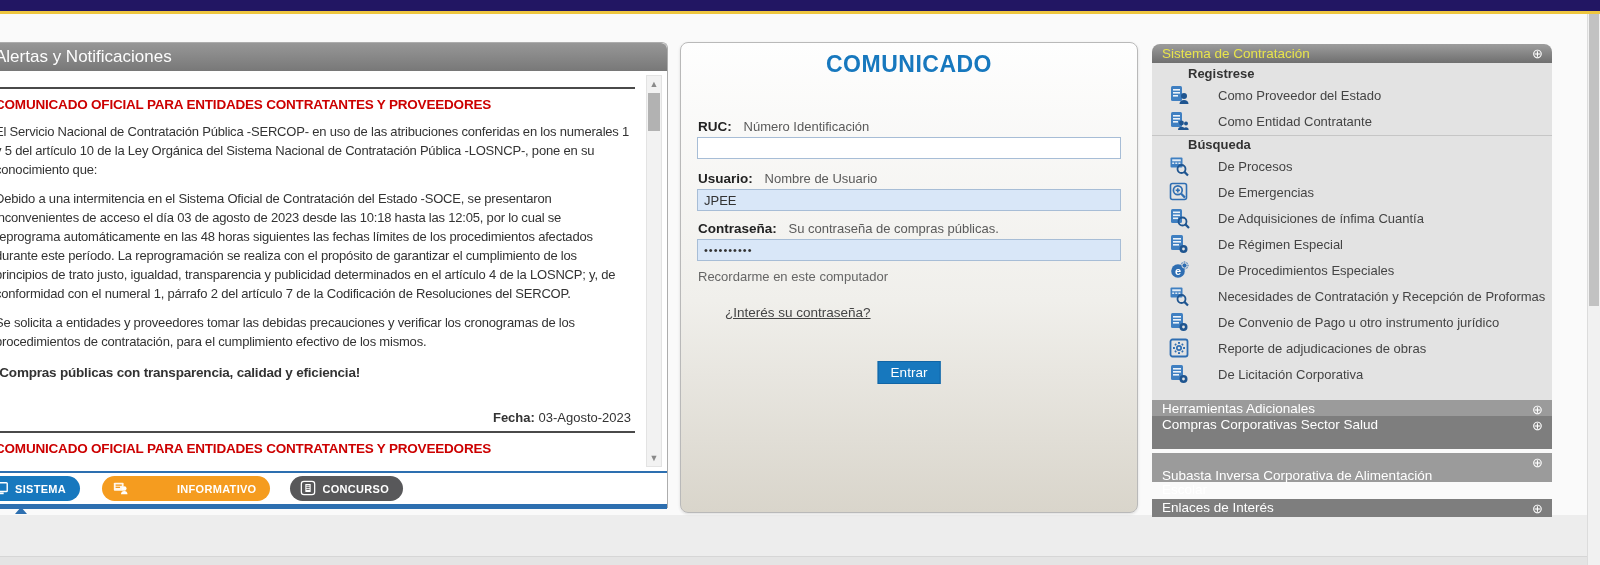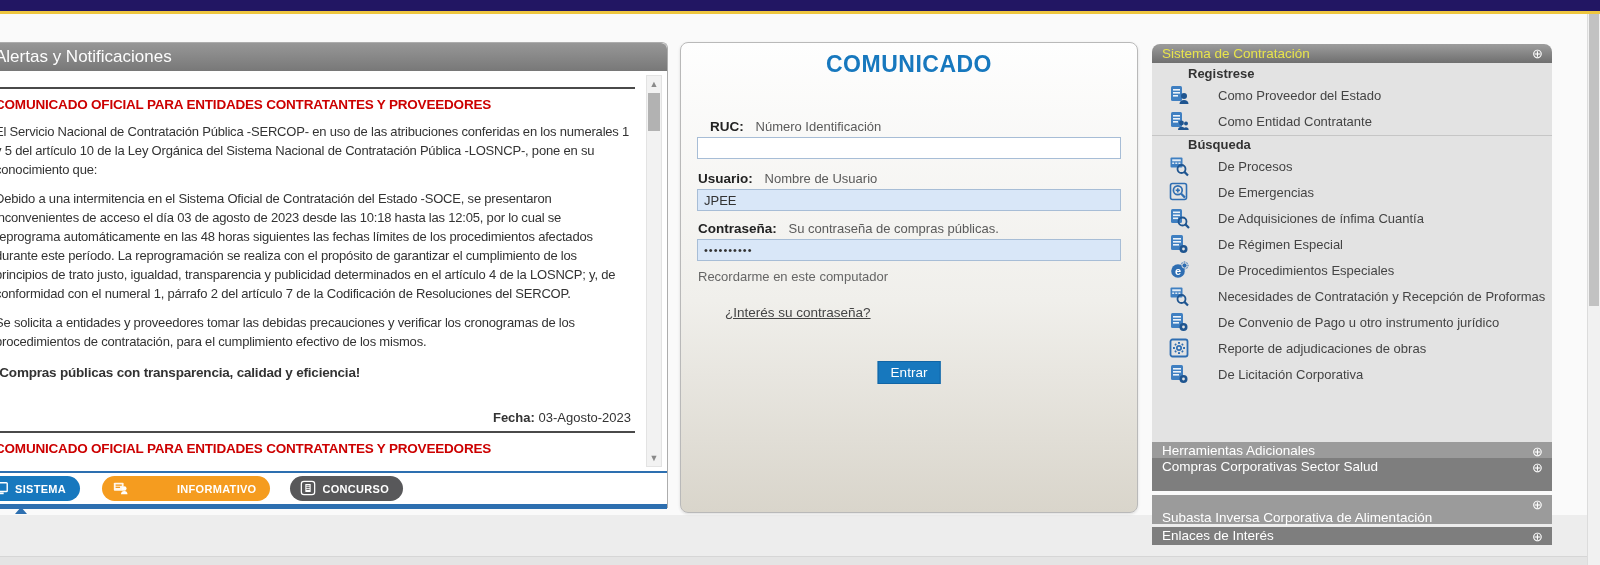--- a/index.html
+++ b/index.html
@@ -69,33 +69,33 @@
   .lp-forgot{position:absolute;left:44px;top:262px;color:#444;font-size:13.5px;text-decoration:underline;cursor:pointer;}
   .lp-enter{position:absolute;left:50%;transform:translateX(-50%);top:318px;background:#1778be;color:#fff;
     border:1px solid #1165a5;border-radius:0;font-size:13.5px;padding:3px 12px;cursor:pointer;
     font-family:"Liberation Sans",sans-serif;}
 
   
   .menu-panel{position:absolute;left:1152px;top:44px;width:400px;}
   .menu-header{position:relative;height:19px;background:linear-gradient(180deg,#9d9d9d,#6f6f6f);
     border-radius:8px 8px 0 0;color:#e8e44c;font-size:13.5px;padding:2px 0 0 10px;box-sizing:border-box;}
   .plus-ico{position:absolute;right:8px;top:3px;width:13px;height:13px;color:#fff;font-size:13px;line-height:13px;text-align:center;cursor:pointer;}
-  .menu-body{background:#e3e3e3;height:379px;padding-top:2px;box-sizing:border-box;}
+  .menu-body{background:#e3e3e3;height:337px;padding-top:2px;box-sizing:border-box;}
   .menu-section{font-weight:bold;color:#333;font-size:13px;margin:1px 0 1px 36px;height:15px;}
   .menu-item{height:26px;display:flex;align-items:center;padding-left:16px;cursor:pointer;}
   .menu-item .mi-icon{width:22px;height:22px;flex:none;}
   .menu-item .mi-label{margin-left:28px;font-size:13px;color:#444;}
   .menu-sep{border-top:1px solid #c6c6c6;margin:1px 0;}
   .bar{position:relative;color:#fff;font-size:13.5px;padding:1px 0 0 10px;box-sizing:border-box;cursor:pointer;}
   .bar-light{background:#9b9b9b;}
   .bar-dark{background:#7e7e7e;}
   .bar-herr{height:16px;}
   .bar-comp{height:33px;}
   .bar-sub{height:29px;margin-top:4px;line-height:14px;white-space:pre-line;padding-top:2px;}
-  .bar-enl{height:18px;margin-top:3px;}
+  .bar-enl{height:18px;margin-top:17px;}
 </style>
 </head>
 <body>
 
 <div id="screen">
 
   <div class="topbar"></div>
   <div class="goldline"></div>
   <div class="bottom-area"></div>
   <div class="bottom-strip"></div>
@@ -163,21 +163,21 @@
         <span>CONCURSO</span>
       </div>
     </div>
     <div class="tabs-band"></div>
     <div class="tab-pointer"></div>
   </div>
 
   <div class="login-panel">
     <div class="lp-title">COMUNICADO</div>
 
-    <div class="lp-label" style="top:76px;margin-left:12px;">
+    <div class="lp-label" style="top:76px;">
       <span class="lbl">RUC:</span>
       <span class="hint">Número Identificación</span>
     </div>
     <input class="lp-input inp-ruc" type="text" value="" style="">
 
     <div class="lp-label" style="top:128px;">
       <span class="lbl">Usuario:</span>
       <span class="hint">Nombre de Usuario</span>
     </div>
     <input class="lp-input inp-user" type="text" value="JPEE" style="">

